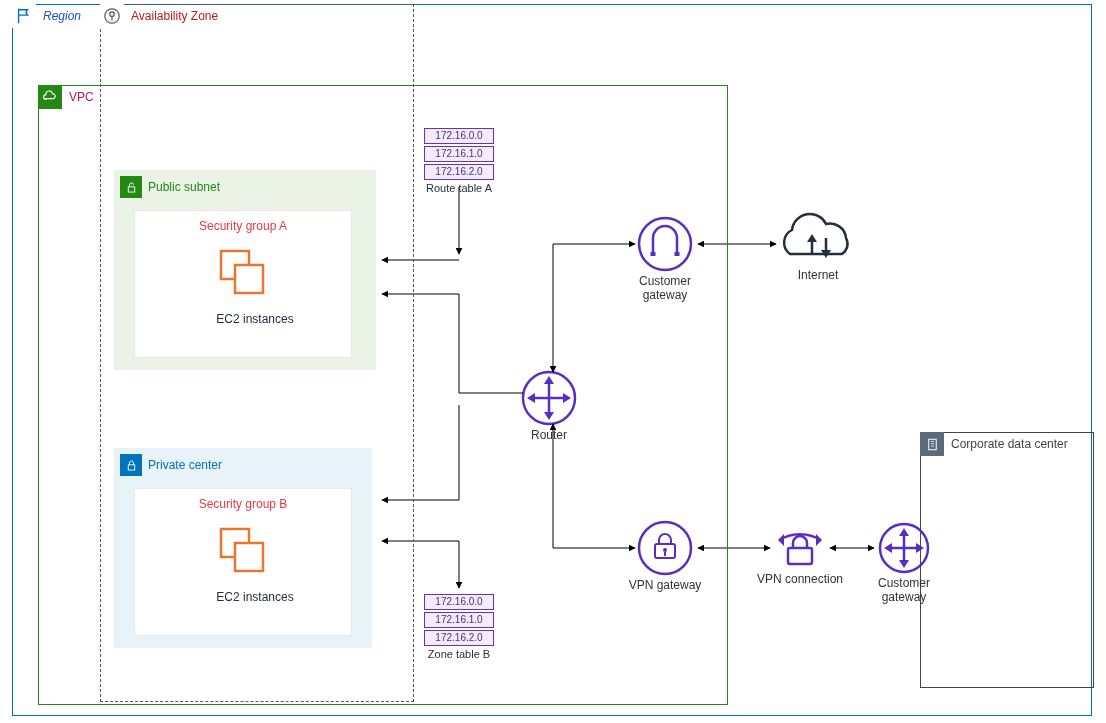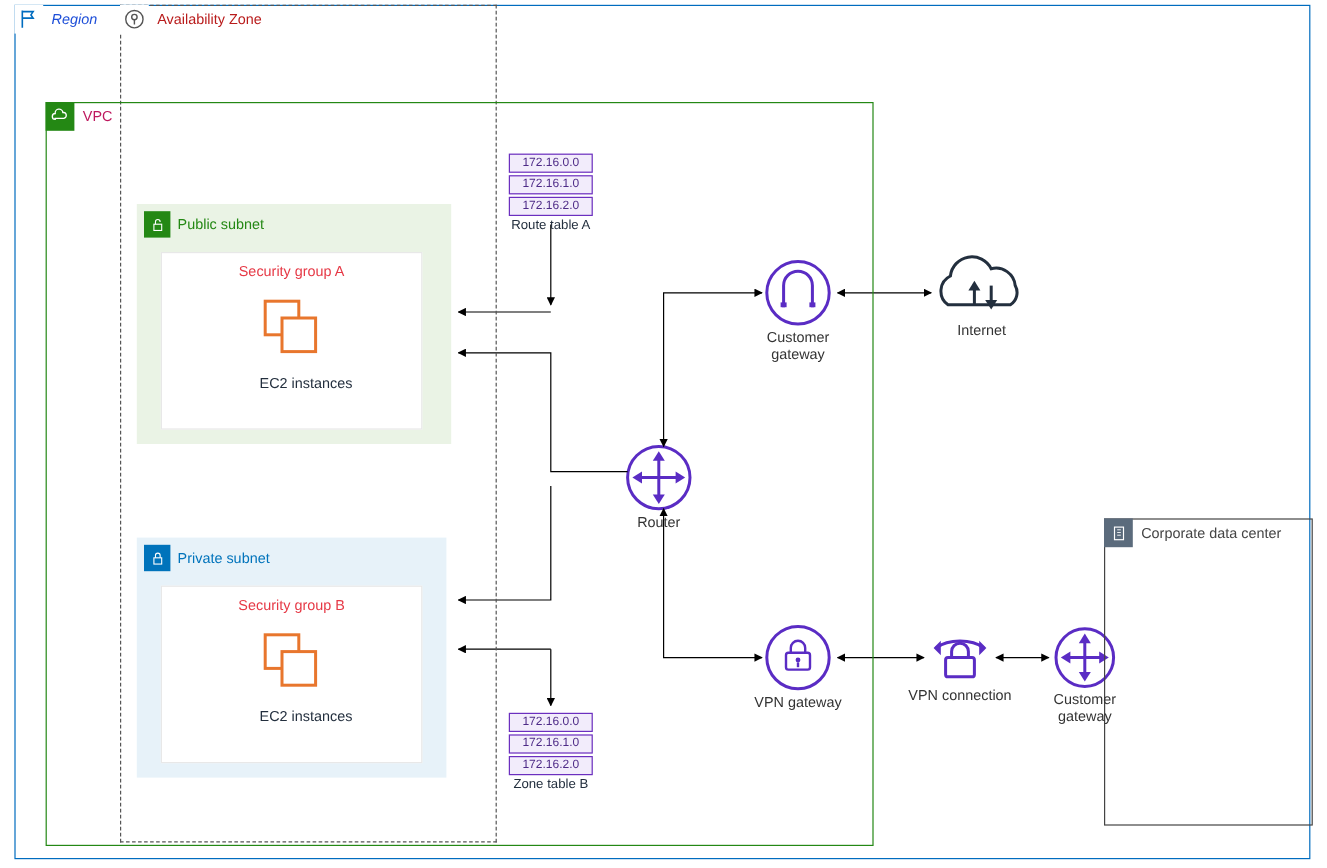--- a/index.html
+++ b/index.html
@@ -253,21 +253,21 @@
   </div>
 </div>
 
 <div class="subnet priv-subnet">
   <div class="subnet-badge" style="background:#0073BB;">
     <svg width="13" height="13" viewBox="0 0 20 20">
         <rect x="5" y="9" width="10" height="8" fill="none" stroke="#fff" stroke-width="1.4"></rect>
         <path d="M7 9V6a3 3 0 016 0v3" fill="none" stroke="#fff" stroke-width="1.4"></path>
       </svg>
   </div>
-  <div class="subnet-label" style="color:#0073BB;">Private subnet</div>
+  <div class="subnet-label" style="color:#0073BB;">Private center</div>
   <div class="sg-box">
     <div class="sg-title">Security group B</div>
     <div style="margin-top:12px;">
       <svg width="60" height="56" viewBox="0 0 60 56">
         <rect x="8" y="6" width="28" height="28" fill="#fff" stroke="#E8762D" stroke-width="2.5"></rect>
         <rect x="22" y="20" width="28" height="28" fill="#fff" stroke="#E8762D" stroke-width="2.5"></rect>
       </svg>
     </div>
     <div class="ec2-label">EC2 instances</div>
   </div>

